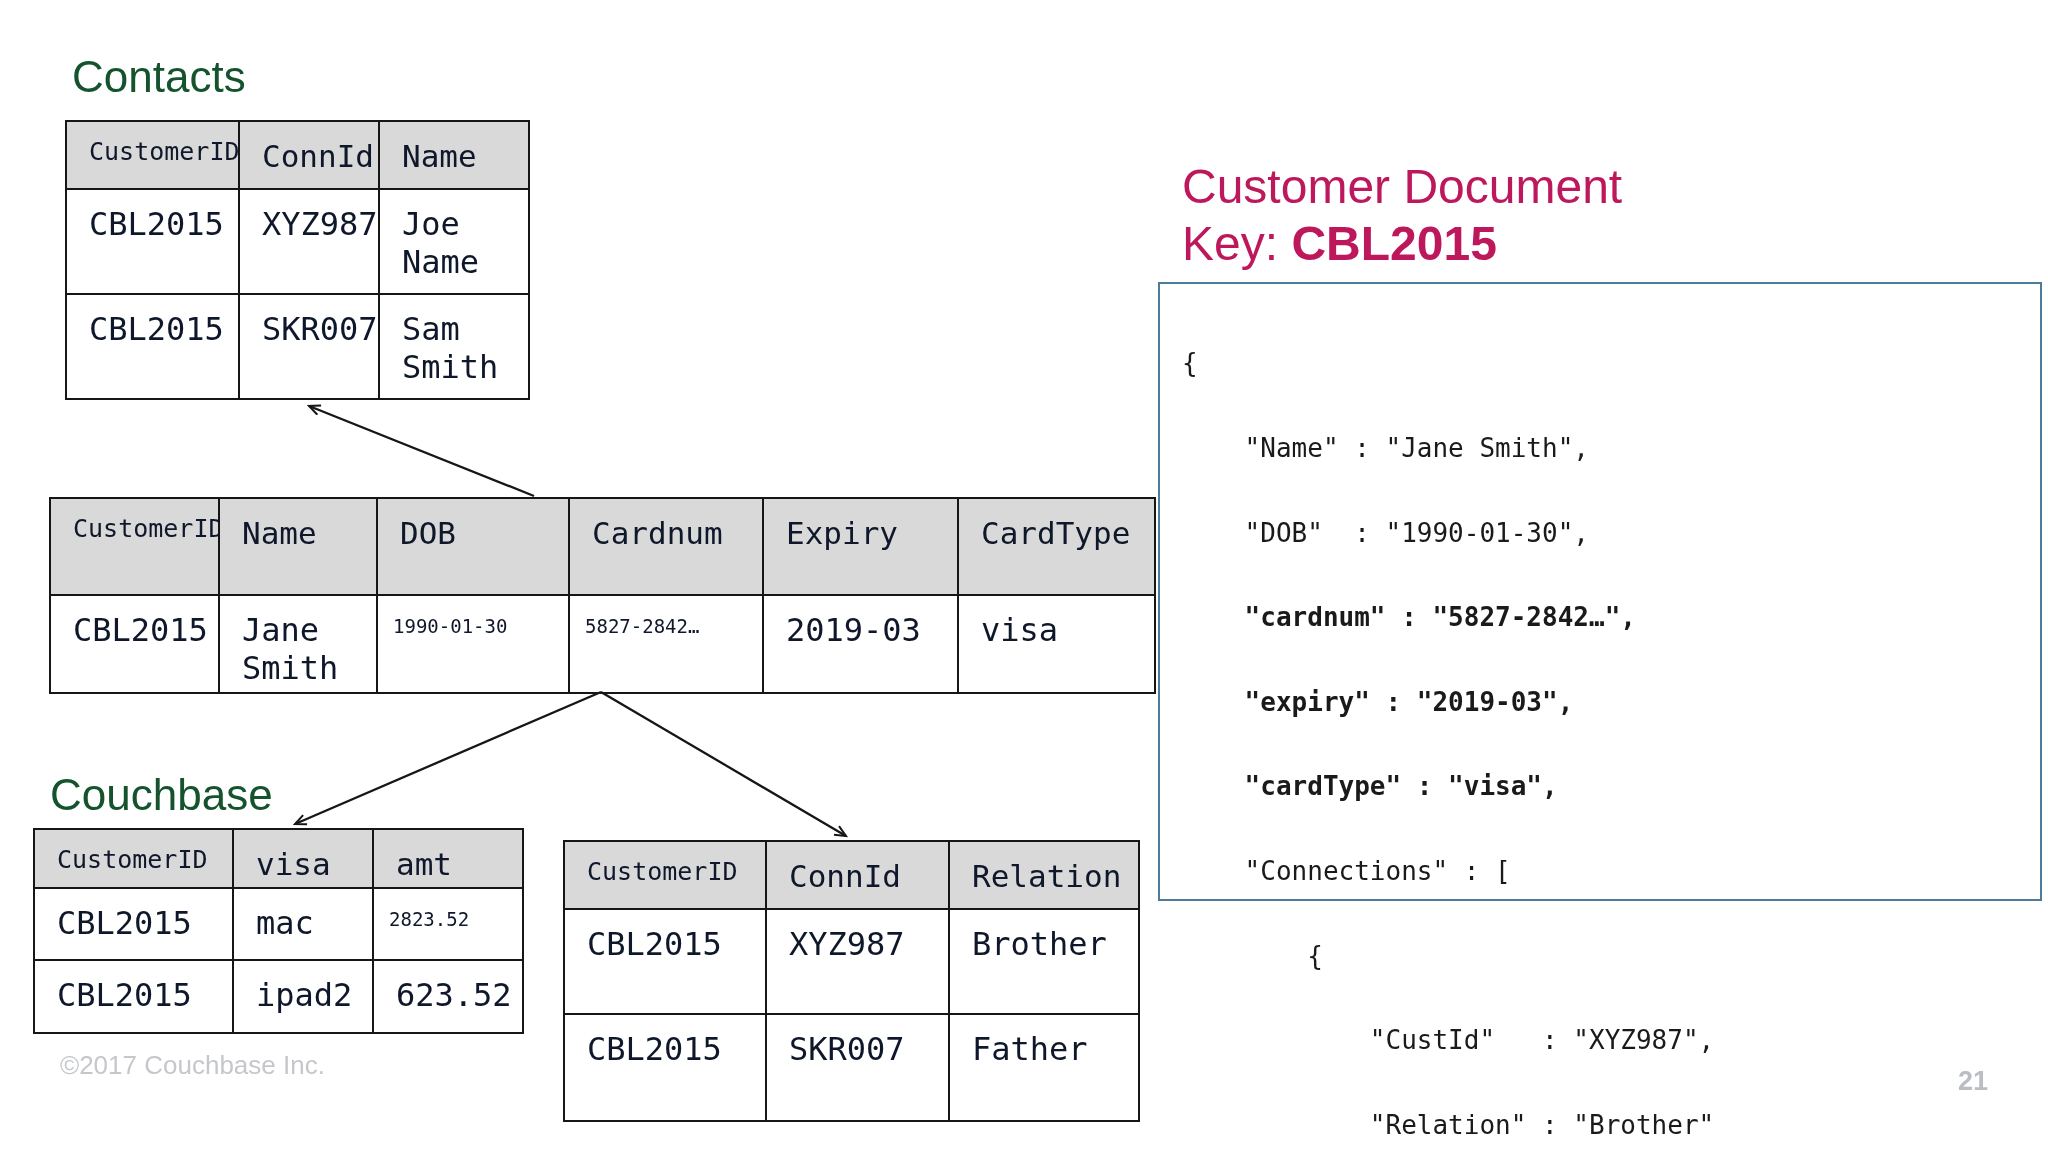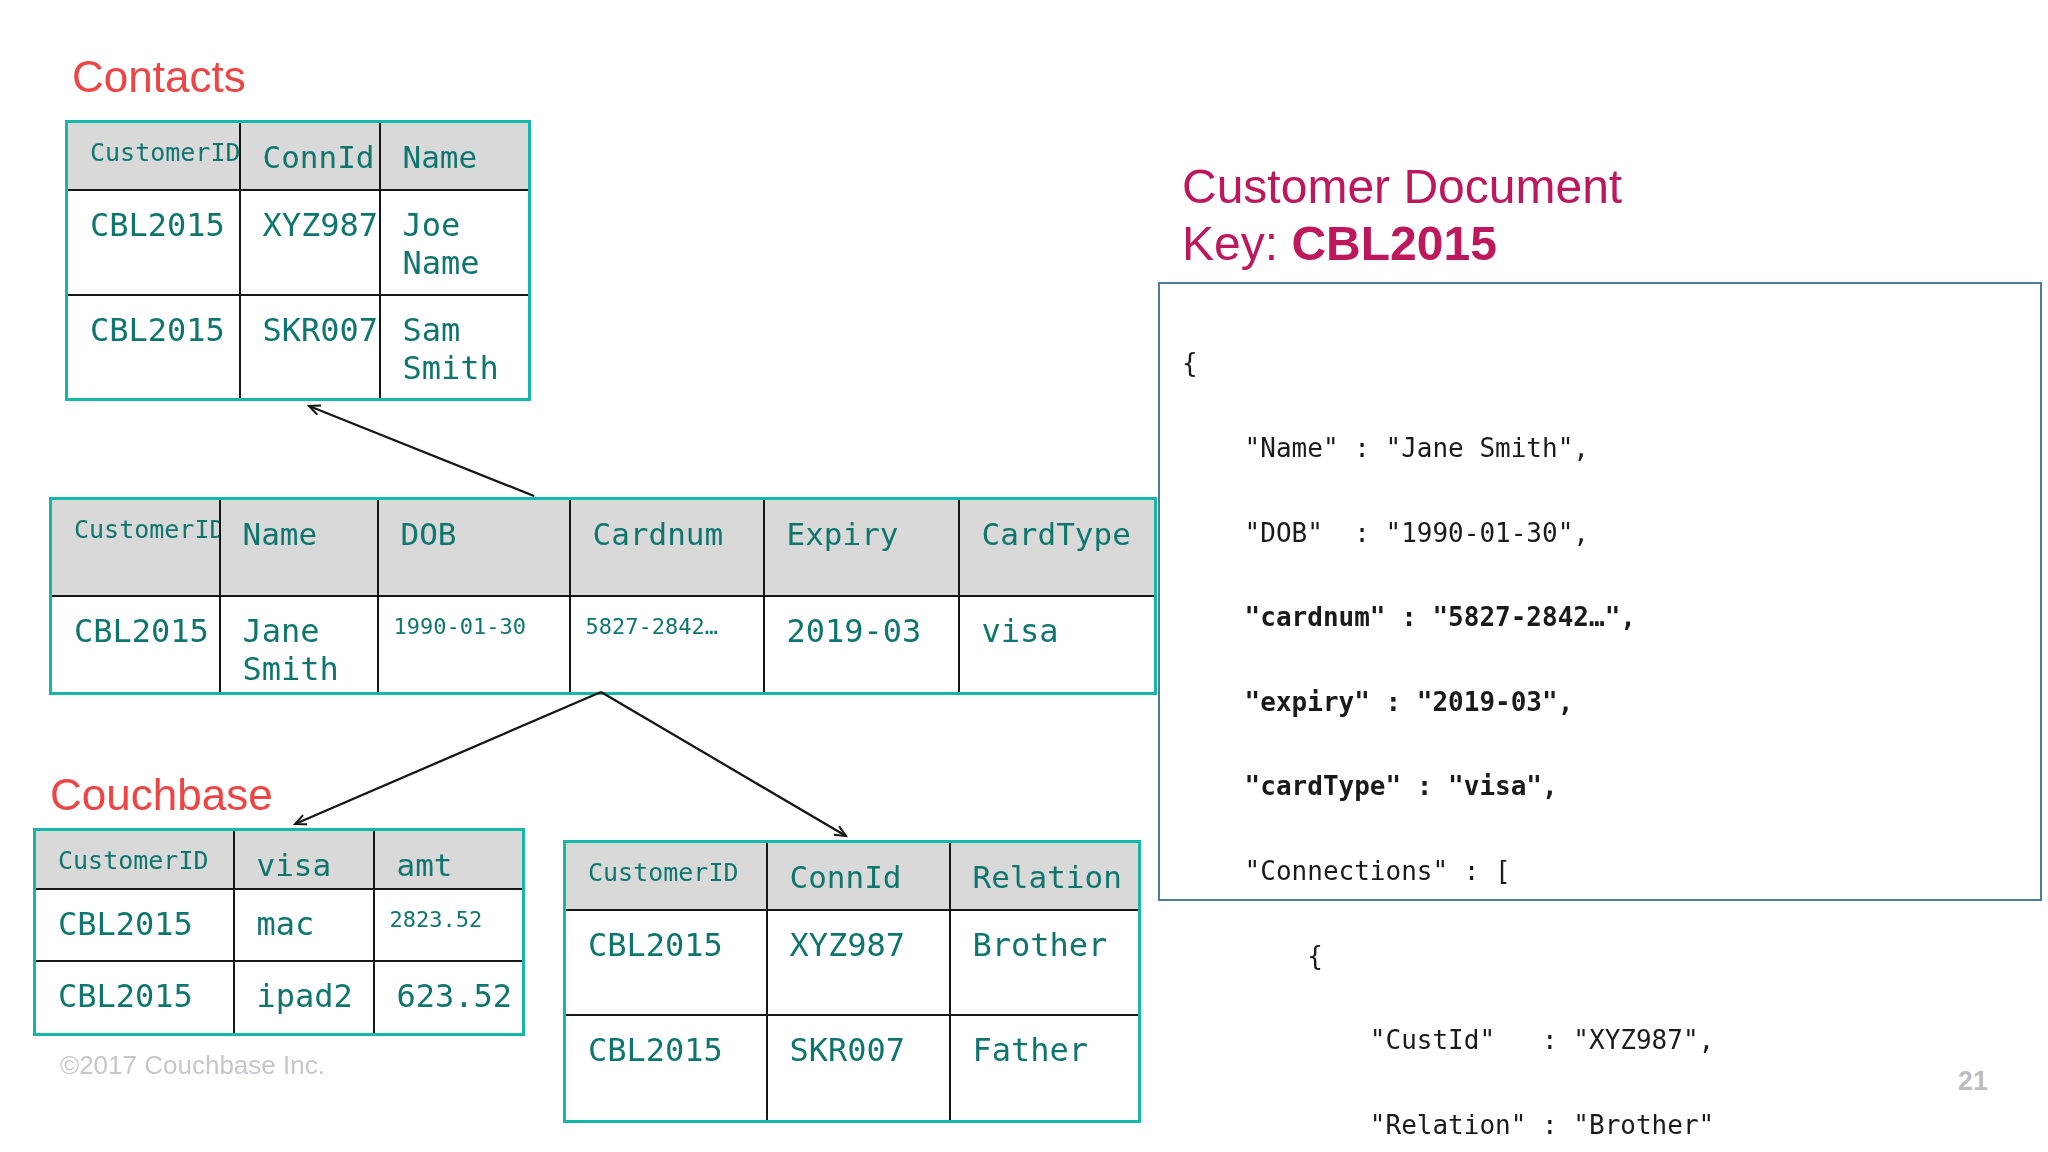--- a/index.html
+++ b/index.html
@@ -1,28 +1,28 @@
 <!DOCTYPE html>
 <html><head>
 <meta charset="utf-8">
 <style>
   html,body{margin:0;padding:0;background:#ffffff;}
   .slide{position:relative;width:2048px;height:1152px;background:#ffffff;overflow:hidden;
          font-family:"Liberation Sans",sans-serif;color:#111;}
-  .sec-title{position:absolute;font-size:44px;font-weight:400;color:#ef4444;letter-spacing:0px;text-align:right;}
+  .sec-title{position:absolute;font-size:44px;font-weight:400;color:#14532d;letter-spacing:0px;text-align:right;}
   
   table.dt{position:absolute;border-collapse:collapse;table-layout:fixed;
-           font-family:"DejaVu Sans Mono","Liberation Mono",monospace;color:#0f766e;
-           border:3px solid #14b8a6;}
+           font-family:"DejaVu Sans Mono","Liberation Mono",monospace;color:#0f172a;
+           border:1px solid #14b8a6;}
   table.dt th,table.dt td{border:2px solid #161616;vertical-align:top;text-align:left;
            padding:15px 4px 4px 22px;font-weight:400;line-height:38px;overflow:hidden;}
   table.dt th{background:#d9d9d9;font-size:31px;}
   table.dt td{background:#ffffff;font-size:32px;}
   table.dt .sm{font-size:25px;line-height:30px;}
-  table.dt td.sm{font-size:22px;padding-left:15px;}
+  table.dt td.sm{font-size:19px;padding-left:15px;}
   #t-contacts thead tr{height:68px}   #t-contacts tbody tr{height:105px}
   #t-customer thead tr{height:97px}   #t-customer tbody tr{height:98px}
   #t-purchases thead tr{height:59px}  #t-purchases tbody tr.r0{height:72px} #t-purchases tbody tr.r1{height:73px}
   #t-connections thead tr{height:68px}#t-connections tbody tr.r0{height:105px} #t-connections tbody tr.r1{height:107px}
   
   .doc-title{position:absolute;left:1182px;top:158px;font-size:48px;line-height:57px;color:#be185d;}
   .doc-title b{font-weight:700;}
   .doc-box{position:absolute;left:1158px;top:282px;width:884px;height:619px;
            border:2px solid #4d7b9a;background:#ffffff;box-sizing:border-box;}
   .code{position:absolute;left:22px;top:9px;right:4px;

